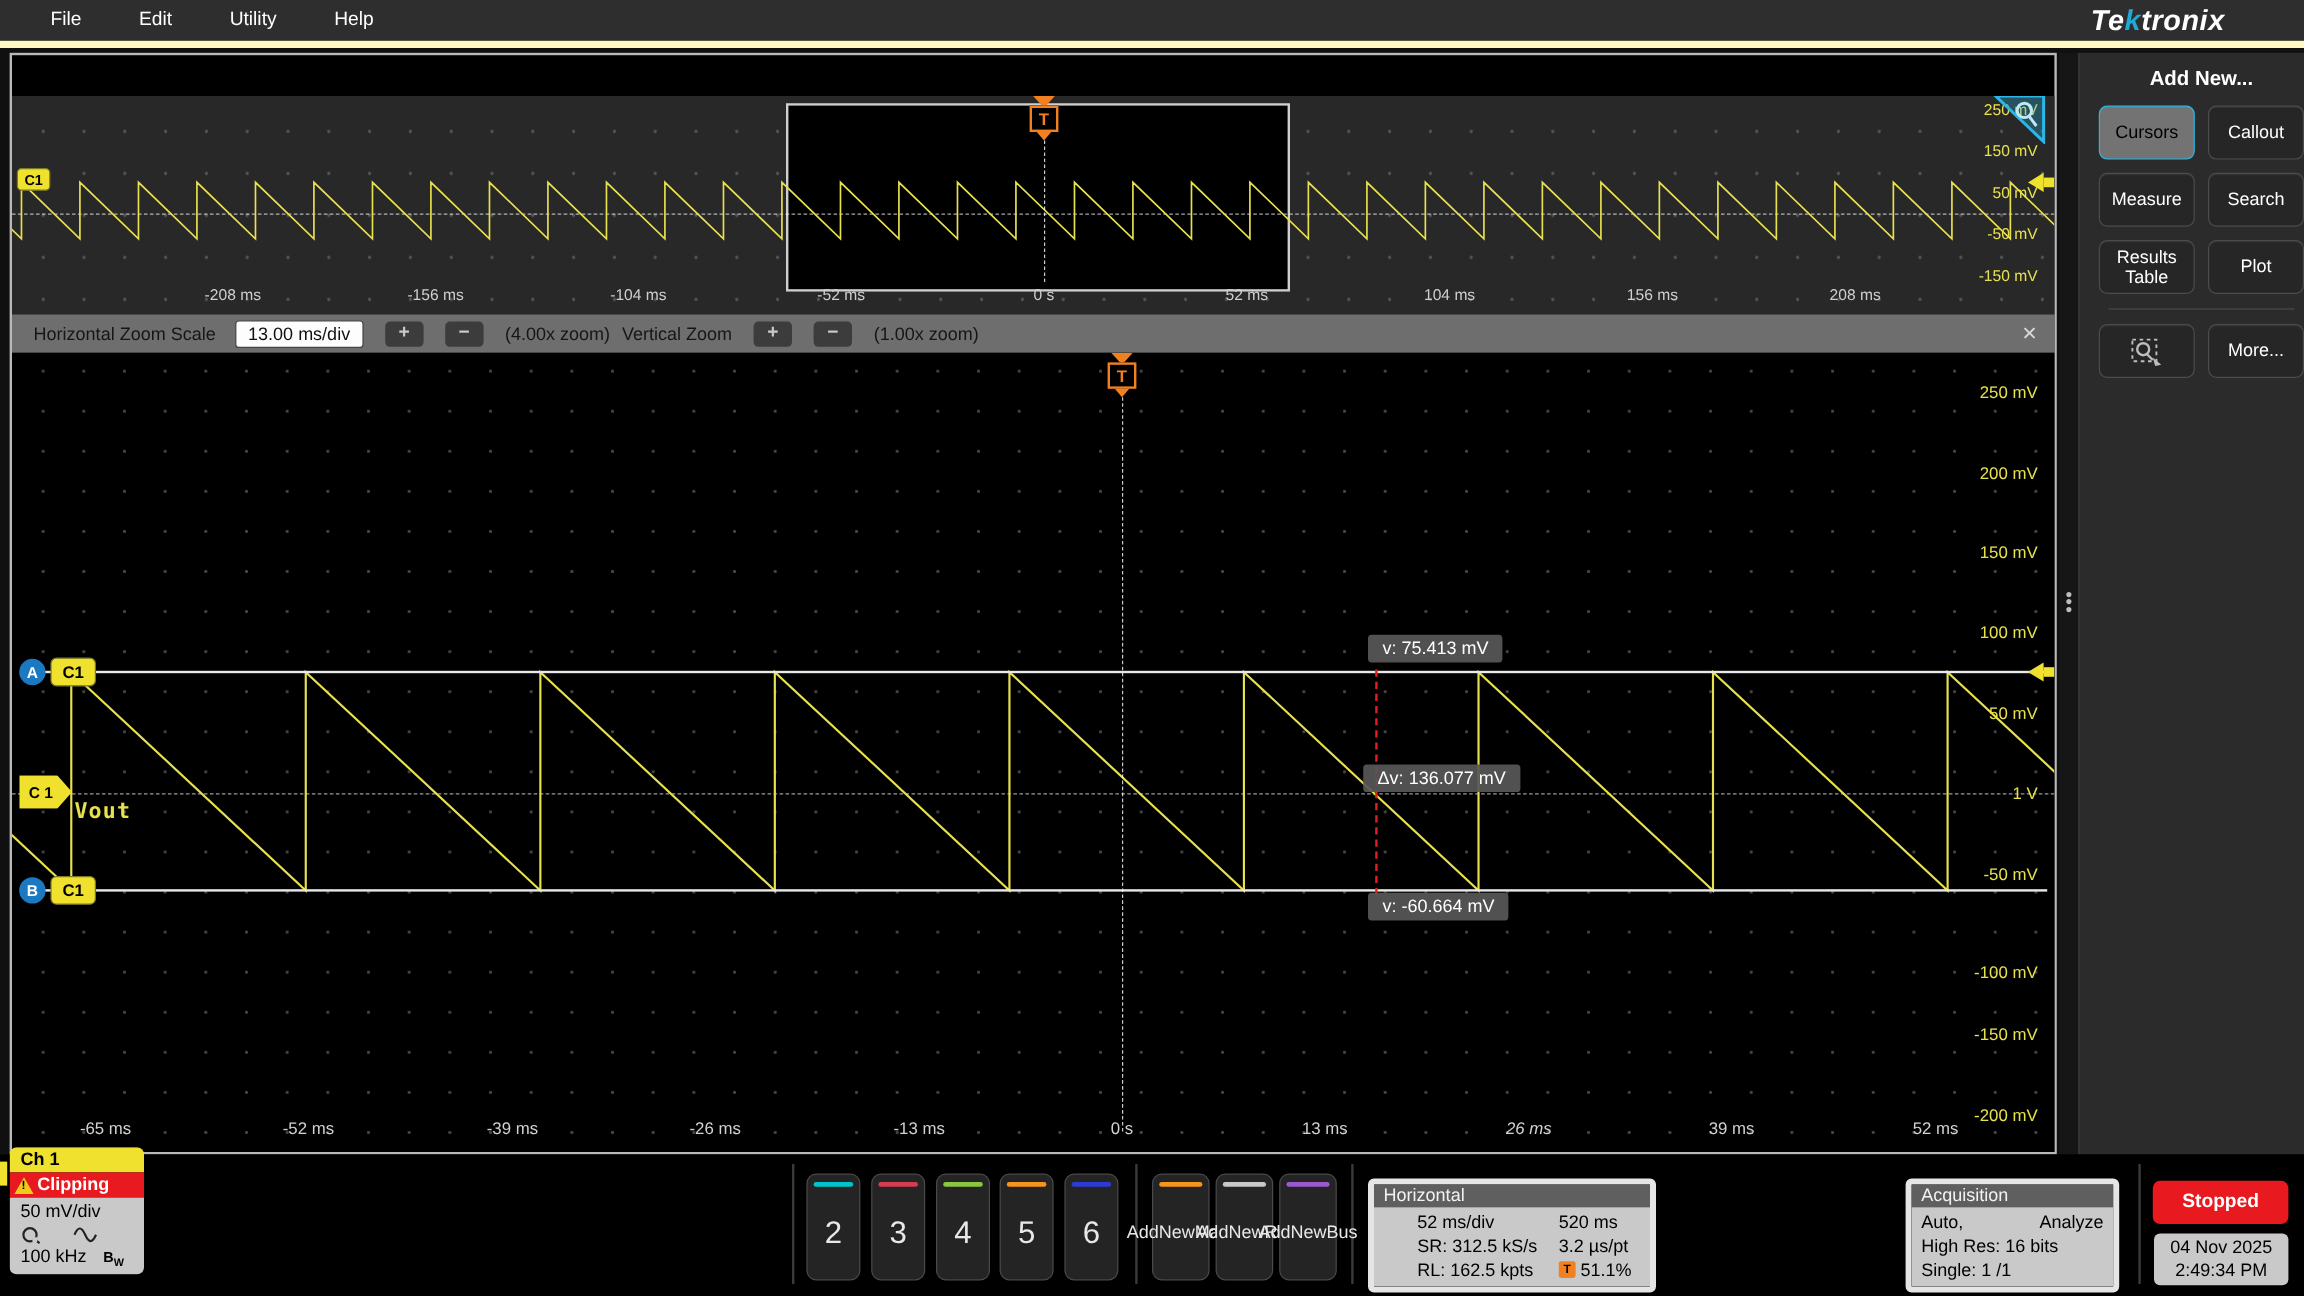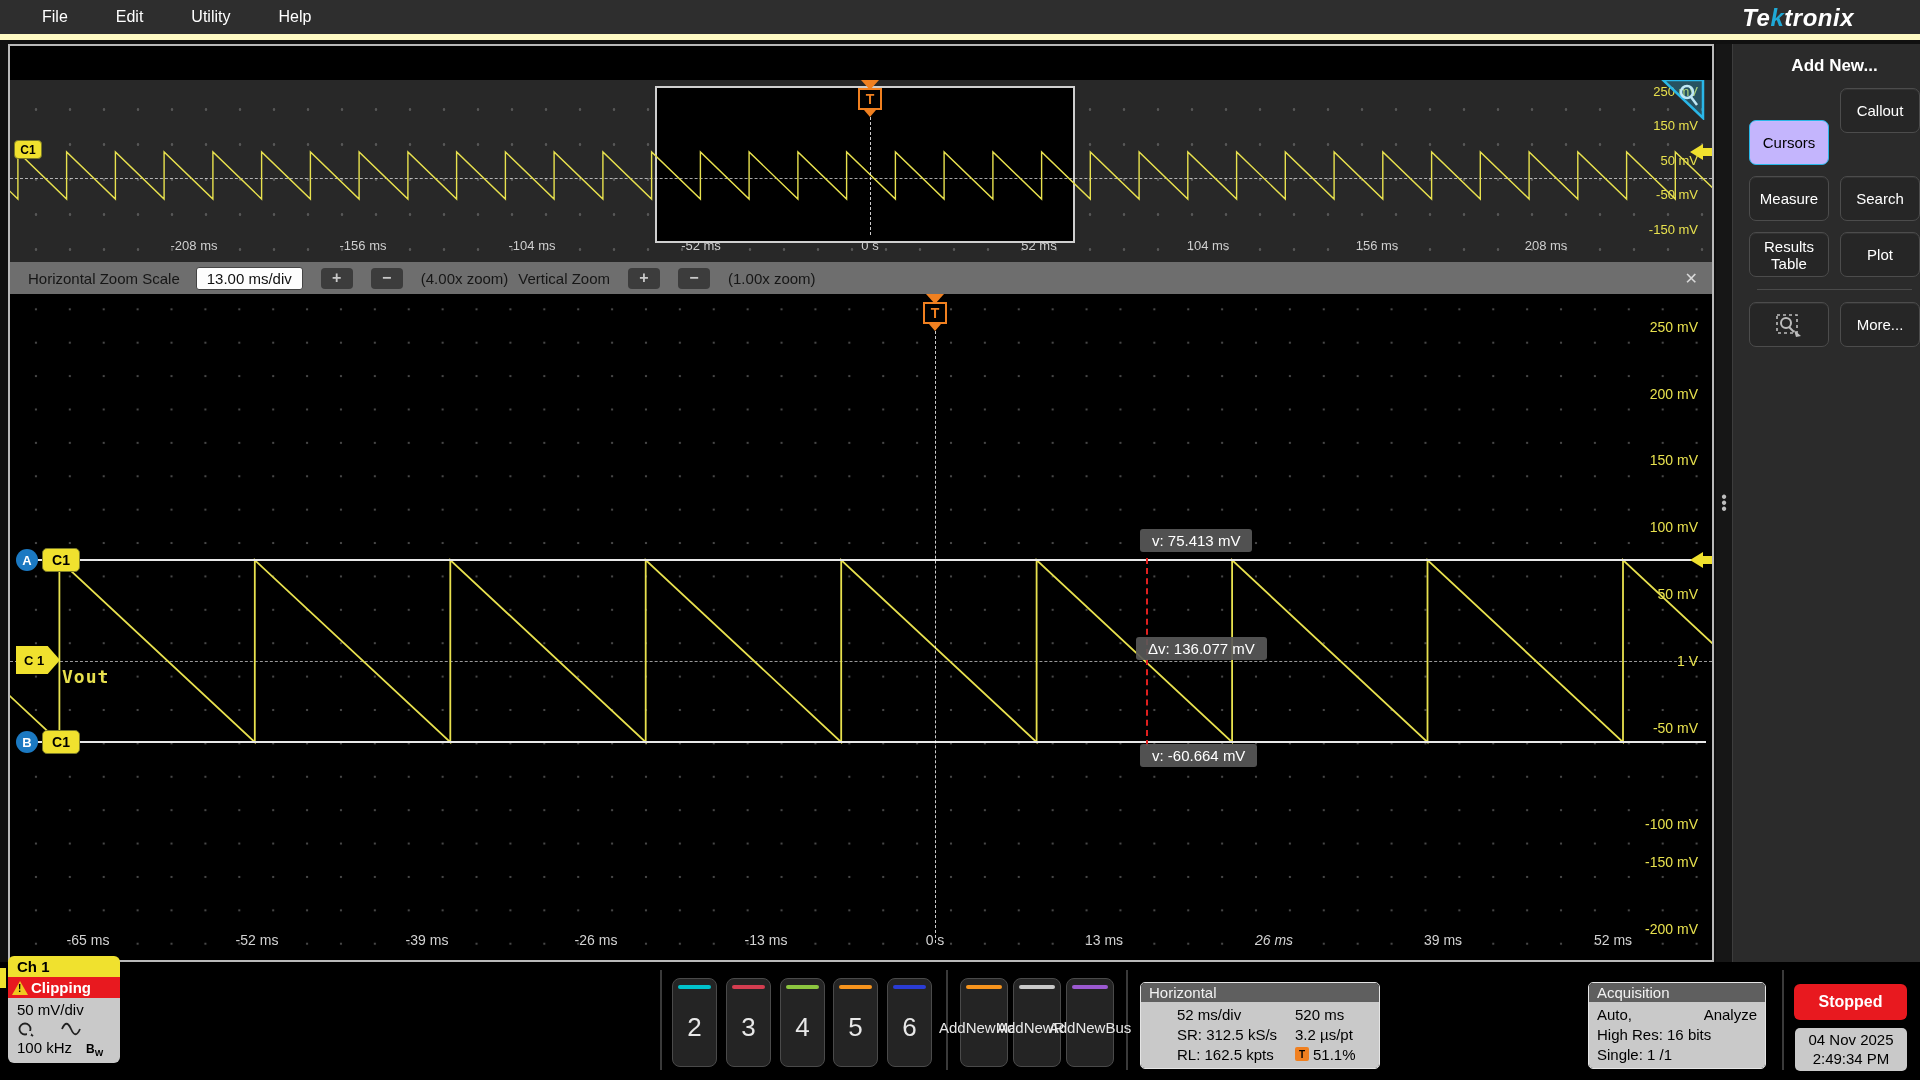--- a/index.html
+++ b/index.html
@@ -61,21 +61,21 @@
   .trig-arrow .head { width:0; height:0; border-top:8px solid transparent; border-bottom:8px solid transparent; border-right:13px solid #f0e12e; }
   .trig-arrow .tail { width:9px; height:8px; background:#f0e12e; }
 
   
   .v-divider { position:absolute; left:1716px; top:44px; width:16px; height:918px; background:#161616; display:flex; align-items:center; justify-content:center; }
   .v-divider .dots { color:#bdbdbd; font-size:16px; letter-spacing:0; line-height:6px; }
   .sidebar { position:absolute; left:1732px; top:44px; width:188px; height:918px; background:#2b2b2b; border-left:1px solid #3c3c3c;padding-left:16px; }
   .sb-title { color:#fff; font-size:17px; font-weight:bold; text-align:center; padding-top:12px; }
   .sb-grid { display:grid; grid-template-columns:80px 80px; gap:11px; justify-content:center; margin-top:12px; }
   .sb-btn { height:45px; background:#262626; border:1px solid #4c4c4c; border-radius:7px; color:#fff; font-size:15px; display:flex; align-items:center; justify-content:center; text-align:center; line-height:17px; box-shadow:inset 0 1px 0 rgba(255,255,255,.06); }
-  .sb-btn.active { background:#c4b5fd; color:#000; border-color:#29b7e8;margin-top:32px; }
+  .sb-btn.active { background:#737373; color:#000; border-color:#29b7e8; }
   .sb-hr { border:none; border-top:1px solid #4a4a4a; margin:12px 8px 0 8px; }
 
   
   .bottombar { position:absolute; left:0; top:962px; width:1920px; height:118px; background:#000; }
   .yellow-tab { position:absolute; left:0; top:6px; width:6px; height:20px; background:#f0e12e; }
   .vsep { position:absolute; top:8px; width:2px; height:100px; background:#3a3a3a; }
 
   .ch1 { position:absolute; left:8px; top:-6px; width:112px; border-radius:6px; overflow:hidden; font-size:15px; }
   .ch1-head { background:#f0e12e; color:#000; font-weight:bold; padding:2px 0 2px 9px; }
   .ch1-clip { background:#e8191f; color:#fff; font-weight:bold; padding:2px 4px 2px 4px; display:flex; align-items:center; gap:3px; }
@@ -86,21 +86,21 @@
   .ch1-bw { display:flex; align-items:baseline; gap:14px; }
   .bw-badge { font-size:12px; font-weight:bold; }
   .bw-badge sub { font-size:9px; }
 
   .chbtn { position:absolute; top:16px; width:45px; height:89px; background:#242424; border:1px solid #4a4a4a; border-radius:8px; color:#e8e8e8; display:flex; flex-direction:column; align-items:center; }
   .chbtn .bar { width:33px; height:4px; border-radius:2px; margin-top:6px; }
   .chbtn .lbl { flex:1; display:flex; align-items:center; font-size:26px; }
   .addbtn { position:absolute; top:16px; width:48px; height:89px; background:#242424; border:1px solid #4a4a4a; border-radius:8px; color:#e8e8e8; display:flex; flex-direction:column; align-items:center; }
   .addbtn .lbl { flex:1; display:flex; align-items:center; text-align:center; font-size:15px; line-height:18px; }
 
-  .bpanel { position:absolute; top:20px; border:1px solid #e5e5e5; border-radius:5px; overflow:hidden; font-size:15px; }
+  .bpanel { position:absolute; top:20px; border:5px solid #e5e5e5; border-radius:5px; overflow:hidden; font-size:15px; }
   .bpanel-head { background:#5f5f5f; color:#f2f2f2; padding:1px 8px; }
   .bpanel-body { background:#c9c9c9; color:#000; padding:2px 8px 4px 8px; }
   .hrow { display:flex; height:20px; align-items:center;margin-left:28px; }
   .hrow .c1c { width:118px; }
   .tflag { display:inline-flex; width:14px; height:14px; background:#f08020; border-radius:2px; color:#000; font-size:10px; font-weight:bold; align-items:center; justify-content:center; margin-right:4px; }
   .trig-row { display:flex; align-items:center; gap:10px; height:26px; }
   .trig-src { width:38px; height:21px; background:#f0e12e; border:1px solid #6b6b20; border-radius:8px; color:#000; font-weight:bold; display:flex; align-items:center; justify-content:center; }
   .acq-row1 { display:flex; justify-content:space-between; height:20px; align-items:center; }
   .acq-row { height:20px; display:flex; align-items:center; }
 
@@ -226,21 +226,21 @@
           <div class="main-xtick" style="left: 1603px;">52 ms</div>
         </div>
       <div id="main-yticks">
           <div class="main-ytick" style="top: 33px;">250 mV</div>
           <div class="main-ytick" style="top: 100px;">200 mV</div>
           <div class="main-ytick" style="top: 166px;">150 mV</div>
           <div class="main-ytick" style="top: 233px;">100 mV</div>
           <div class="main-ytick" style="top: 300px;">50 mV</div>
           <div class="main-ytick" style="top: 367px;">1 V</div>
           <div class="main-ytick" style="top: 434px;">-50 mV</div>
-          <div class="main-ytick" style="top: 530px;">-100 mV</div>
+          <div class="main-ytick" style="top: 516px;">-100 mV</div>
           <div class="main-ytick" style="top: 568px;">-150 mV</div>
           <div class="main-ytick" style="top: 635px;">-200 mV</div>
         </div>
     </div>
   </div>
 
   <div class="v-divider">
       <div class="dots">•<br>•<br>•</div>
     </div>
 

